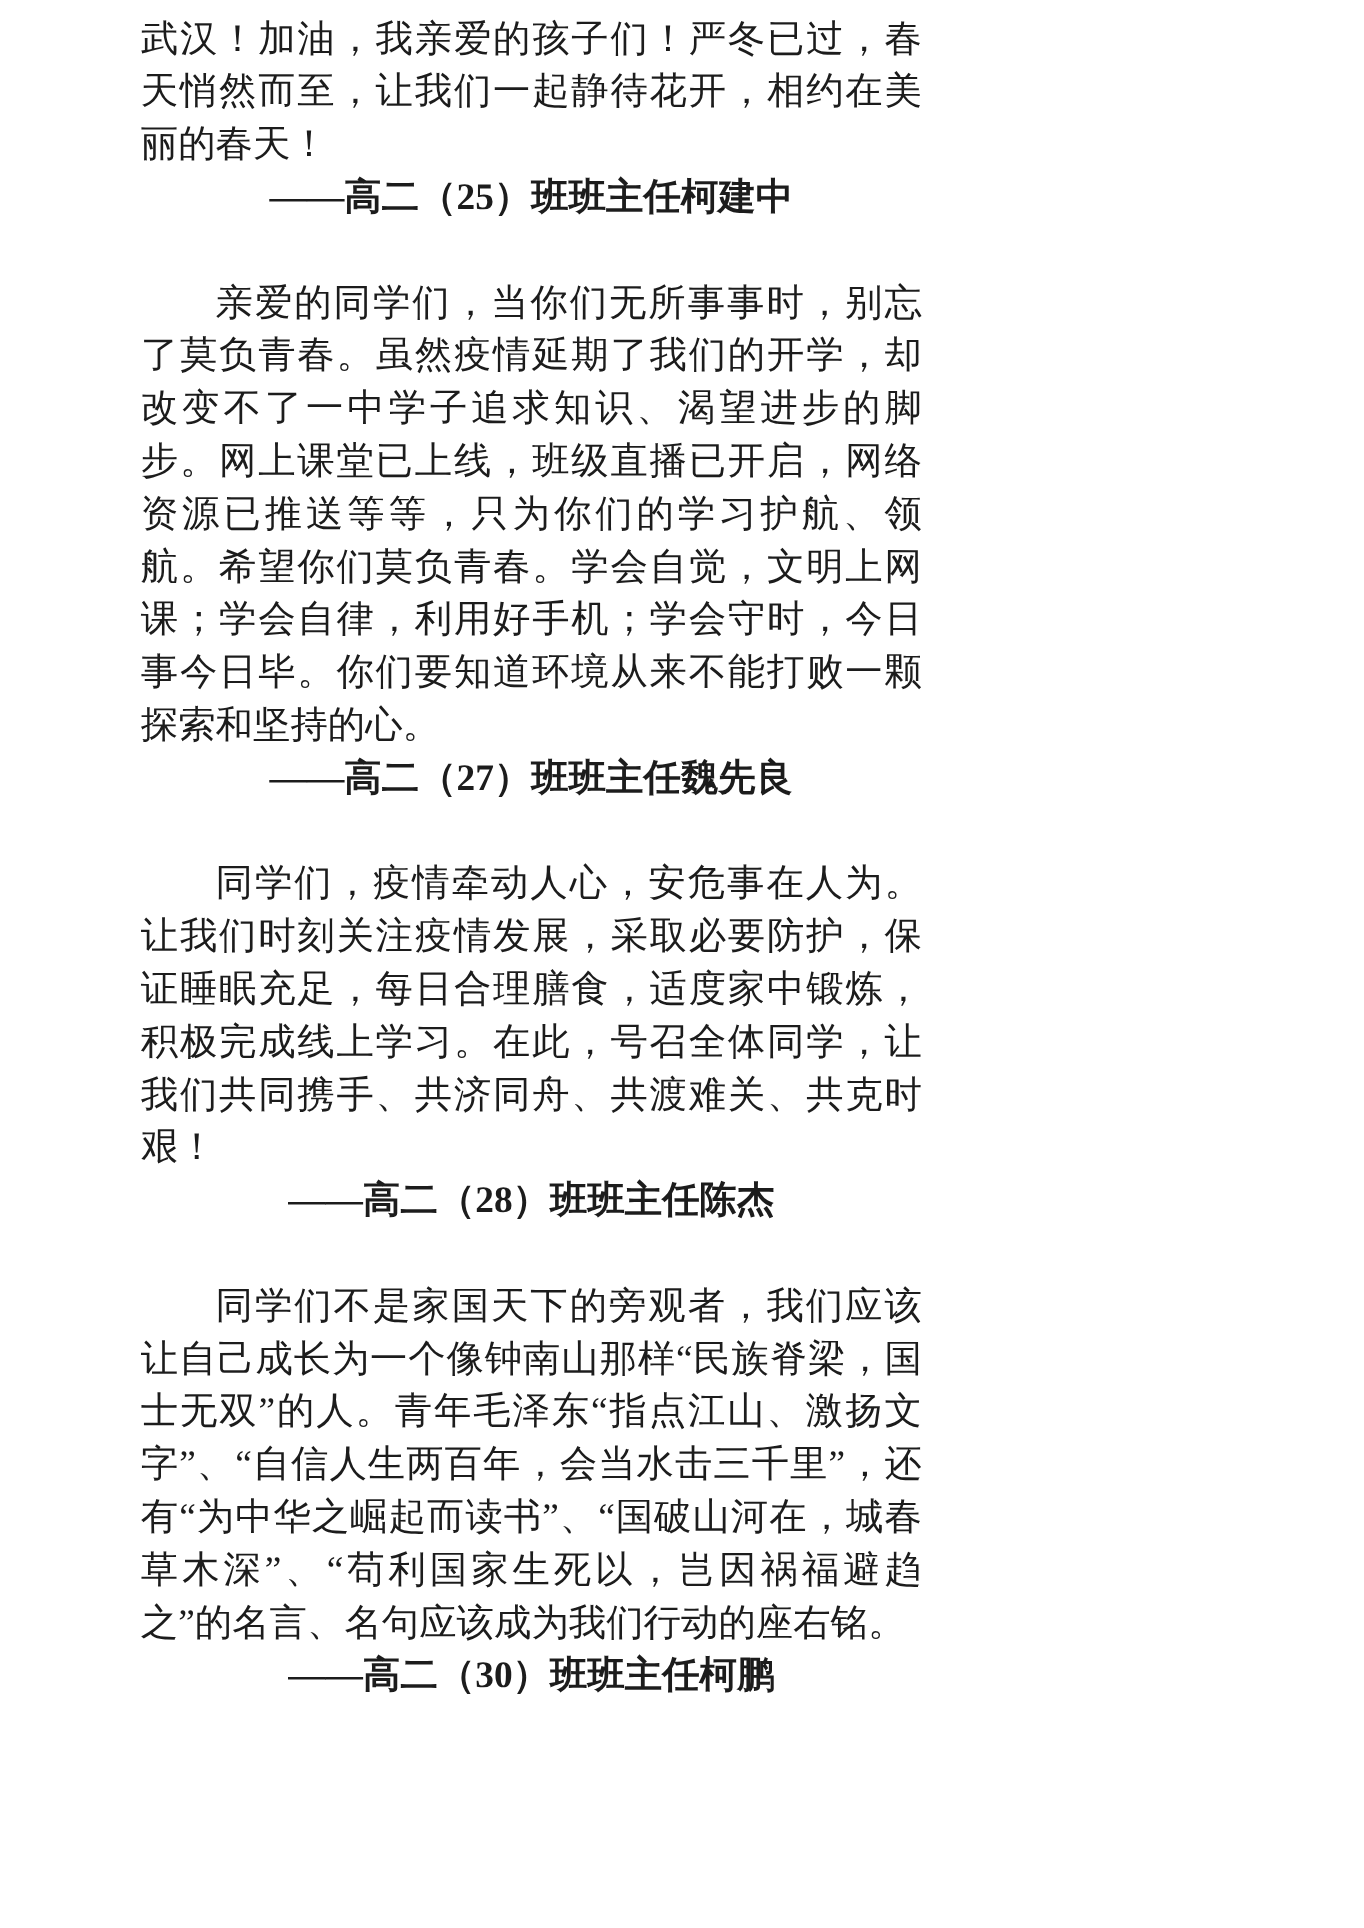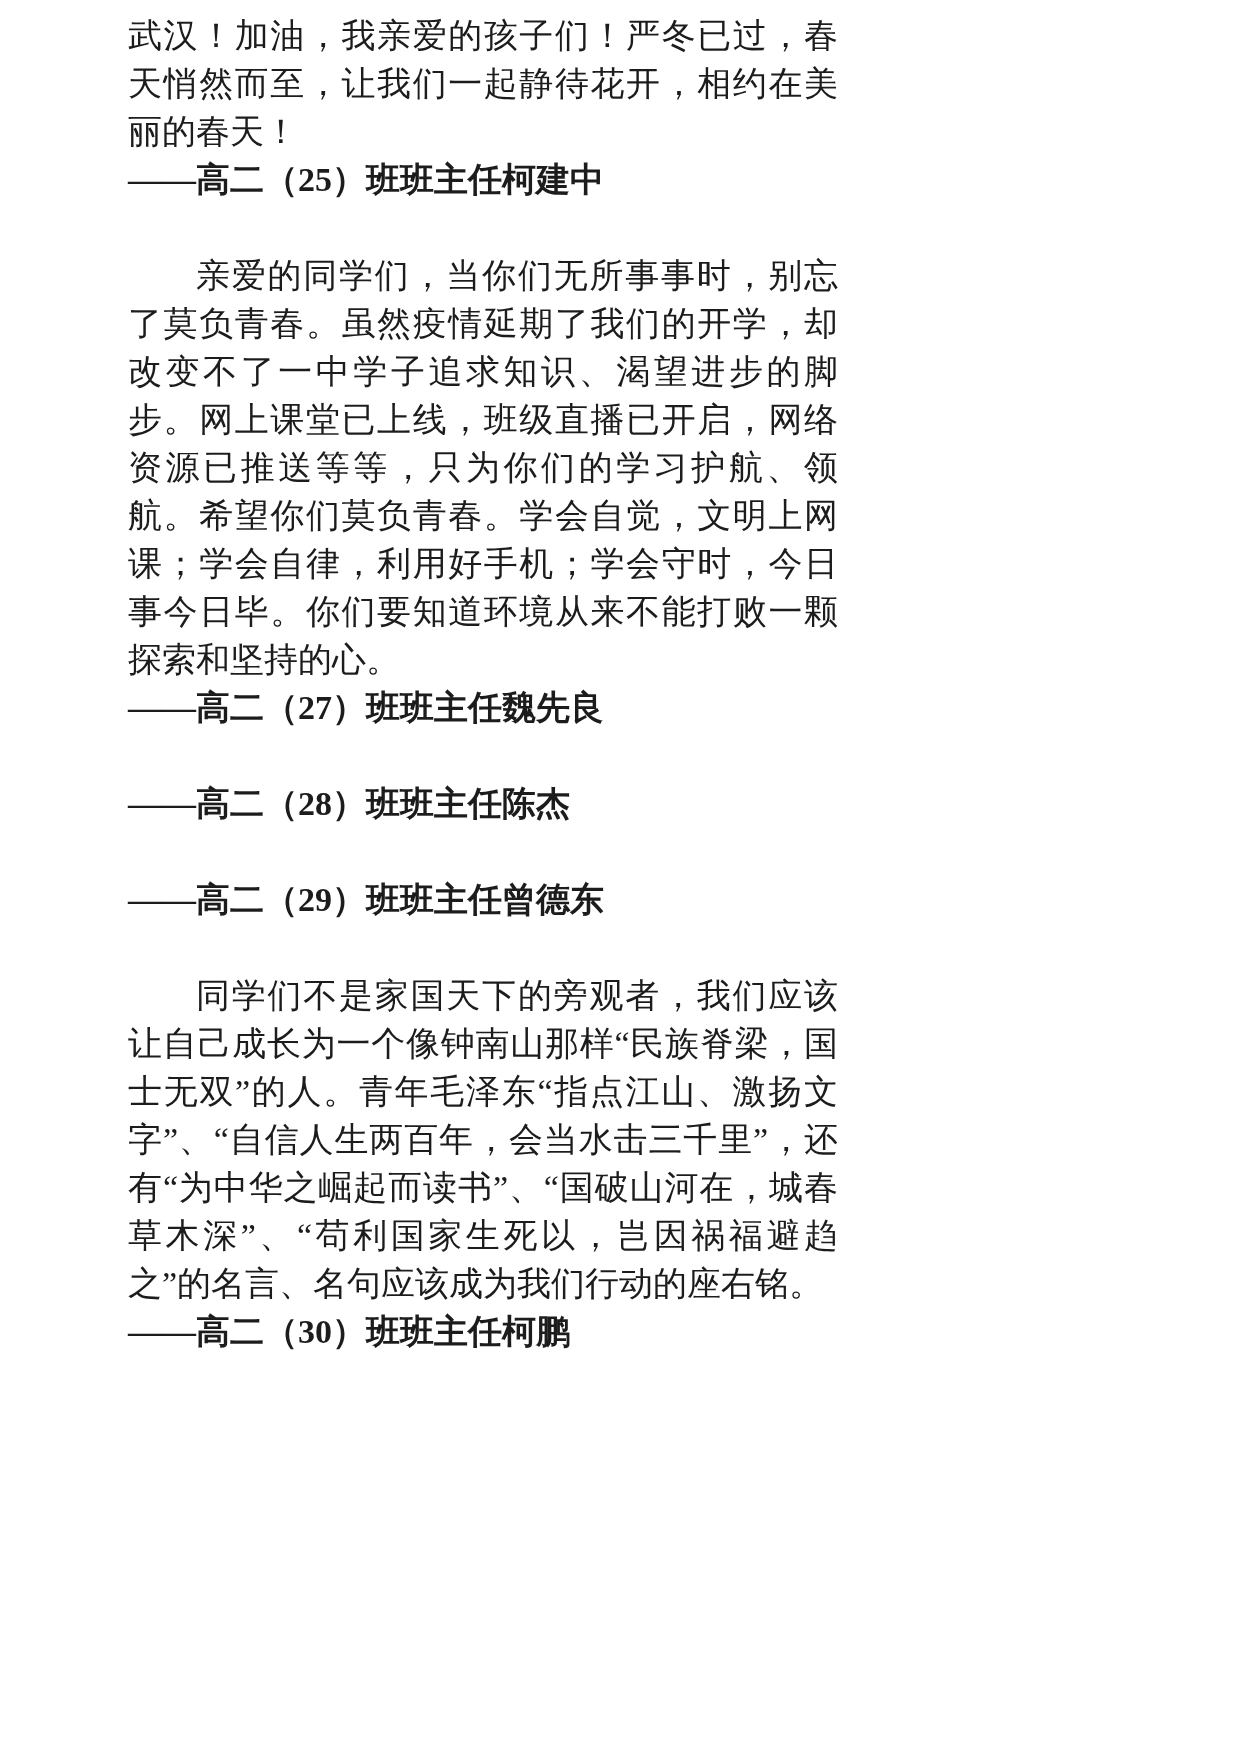--- a/index.html
+++ b/index.html
@@ -26,38 +26,38 @@
     text-justify: inter-ideograph;
     word-break: break-all;
     text-indent: 2em;
     letter-spacing: 0;
   }
   .para.no-indent {
     text-indent: 0;
   }
   .attribution {
     margin: 0 0 48px 0;
-    text-align: left;
+    text-align: center;
     font-weight: 700;
     text-indent: 0;
     letter-spacing: 0;
   }
 </style>
 </head>
 <body>
 
 <div class="page">
 
   <p class="para no-indent">武汉！加油，我亲爱的孩子们！严冬已过，春天悄然而至，让我们一起静待花开，相约在美丽的春天！</p>
   <p class="attribution">——高二（25）班班主任柯建中</p>
 
   <p class="para">亲爱的同学们，当你们无所事事时，别忘了莫负青春。虽然疫情延期了我们的开学，却改变不了一中学子追求知识、渴望进步的脚步。网上课堂已上线，班级直播已开启，网络资源已推送等等，只为你们的学习护航、领航。希望你们莫负青春。学会自觉，文明上网课；学会自律，利用好手机；学会守时，今日事今日毕。你们要知道环境从来不能打败一颗探索和坚持的心。</p>
   <p class="attribution">——高二（27）班班主任魏先良</p>
 
+  <p class="para">同学们，疫情牵动人心，安危事在人为。让我们时刻关注疫情发展，采取必要防护，保证睡眠充足，每日合理膳食，适度家中锻炼，积极完成线上学习。在此，号召全体同学，让我们共同携手、共济同舟、共渡难关、共克时艰！</p>
   <p class="attribution">——高二（28）班班主任陈杰</p>
 
-  <p class="attribution">——高二（29）班班主任曾德东</p>
 
   <p class="para">同学们不是家国天下的旁观者，我们应该让自己成长为一个像钟南山那样“民族脊梁，国士无双”的人。青年毛泽东“指点江山、激扬文字”、“自信人生两百年，会当水击三千里”，还有“为中华之崛起而读书”、“国破山河在，城春草木深”、“苟利国家生死以，岂因祸福避趋之”的名言、名句应该成为我们行动的座右铭。</p>
   <p class="attribution">——高二（30）班班主任柯鹏</p>
 
 
 </div>
 
 </body></html>

